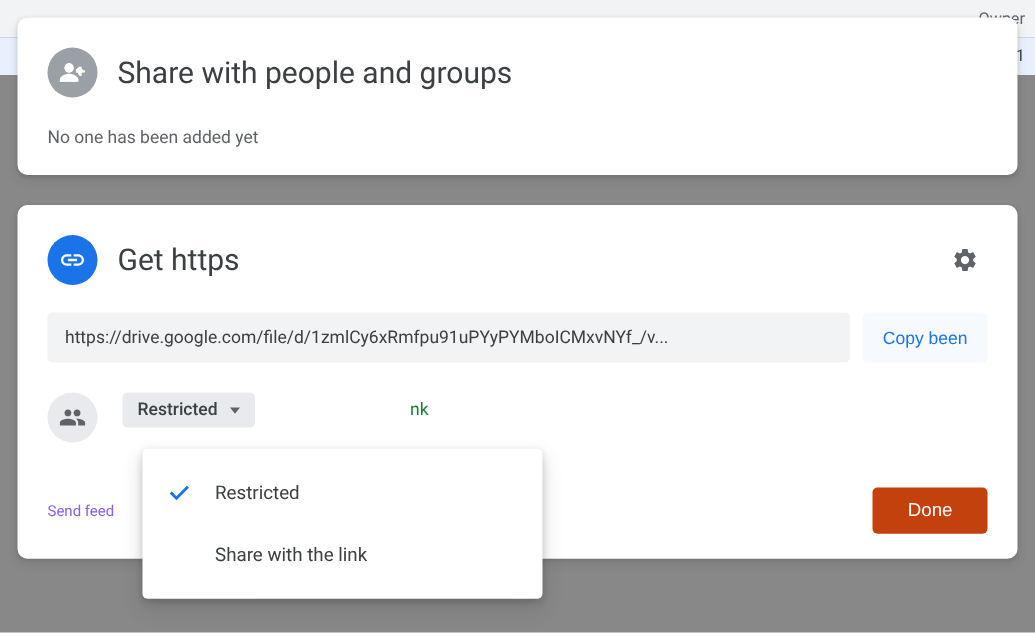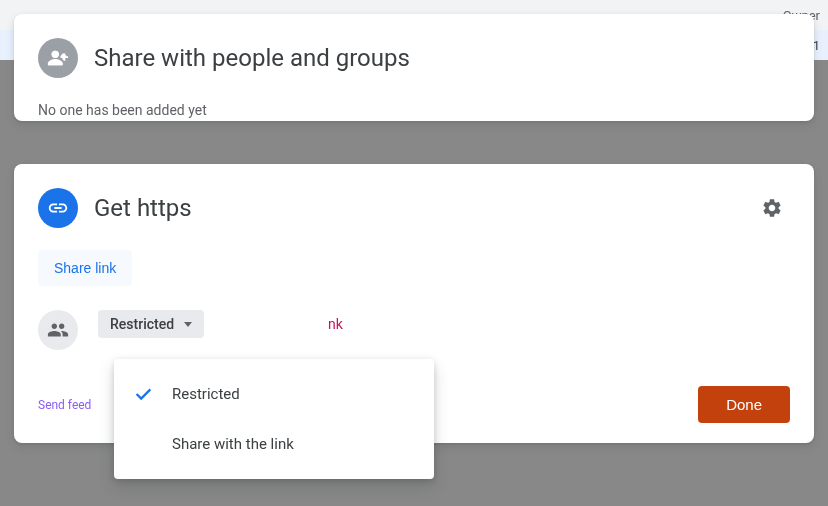--- a/index.html
+++ b/index.html
@@ -47,21 +47,21 @@
       background: #fff;
       border-radius: 8px;
       box-shadow: 0 1px 3px rgba(0,0,0,0.1), 0 4px 8px rgba(60,64,67,0.15);
       margin: 0 auto;
       width: 800px;
       position: absolute;
       left: 14px;
     }
     .card-share {
       top: 14px;
-      padding: 24px 24px 3px 24px;
+      padding: 24px 24px 22px 24px;
     }
     .card-link {
       top: 164px;
       padding: 24px 24px 20px 24px;
     }
     .card-header {
       display: flex;
       align-items: center;
       gap: 16px;
     }
@@ -153,21 +153,21 @@
     }
     .dropdown-arrow {
       width: 0;
       height: 0;
       border-left: 4px solid transparent;
       border-right: 4px solid transparent;
       border-top: 5px solid #5f6368;
     }
     .hint-text {
       font-size: 14px;
-      color: #be185d;
+      color: #15803d;
       margin-top: 12px;
     }
     .footer-row {
       display: flex;
       align-items: center;
       justify-content: space-between;
       margin-top: 36px;
     }
     .feedback-link {
       font-size: 12px;
@@ -254,21 +254,22 @@
     </div>
     <div class="card-title">Get https</div>
     <div class="settings-btn">
       <svg width="22" height="22" viewBox="0 0 24 24" fill="#5f6368">
         <path d="M19.14 12.94c.04-.3.06-.61.06-.94 0-.32-.02-.64-.07-.94l2.03-1.58c.18-.14.23-.41.12-.61l-1.92-3.32c-.12-.22-.37-.29-.59-.22l-2.39.96c-.5-.38-1.03-.7-1.62-.94l-.36-2.54c-.04-.24-.24-.41-.48-.41h-3.84c-.24 0-.43.17-.47.41l-.36 2.54c-.59.24-1.13.57-1.62.94l-2.39-.96c-.22-.08-.47 0-.59.22L2.74 8.87c-.12.21-.08.47.12.61l2.03 1.58c-.05.3-.09.63-.09.94s.02.64.07.94l-2.03 1.58c-.18.14-.23.41-.12.61l1.92 3.32c.12.22.37.29.59.22l2.39-.96c.5.38 1.03.7 1.62.94l.36 2.54c.05.24.24.41.48.41h3.84c.24 0 .44-.17.47-.41l.36-2.54c.59-.24 1.13-.56 1.62-.94l2.39.96c.22.08.47 0 .59-.22l1.92-3.32c.12-.22.07-.47-.12-.61l-2.01-1.58zM12 15.6c-1.98 0-3.6-1.62-3.6-3.6s1.62-3.6 3.6-3.6 3.6 1.62 3.6 3.6-1.62 3.6-3.6 3.6z"></path>
       </svg>
     </div>
   </div>
 
   <div class="link-row">
-    <button class="copy-link-btn">Share link</button>
+    <div class="link-box">https://drive.google.com/file/d/1zmlCy6xRmfpu91uPYyPYMboICMxvNYf_/v...</div>
+    <button class="copy-link-btn">Copy been</button>
   </div>
 
   <div class="access-row">
     <div class="icon-circle icon-light-gray">
       <svg width="22" height="22" viewBox="0 0 24 24" fill="#5f6368">
         <path d="M16 11c1.66 0 2.99-1.34 2.99-3S17.66 5 16 5s-3 1.34-3 3 1.34 3 3 3zm-8 0c1.66 0 2.99-1.34 2.99-3S9.66 5 8 5 5 6.34 5 8s1.34 3 3 3zm0 2c-2.33 0-7 1.17-7 3.5V19h14v-2.5c0-2.33-4.67-3.5-7-3.5zm8 0c-.29 0-.62.02-.97.05 1.16.84 1.97 1.97 1.97 3.45V19h6v-2.5c0-2.33-4.67-3.5-7-3.5z"></path>
       </svg>
     </div>
     <div>
       <div class="dropdown-chip">

